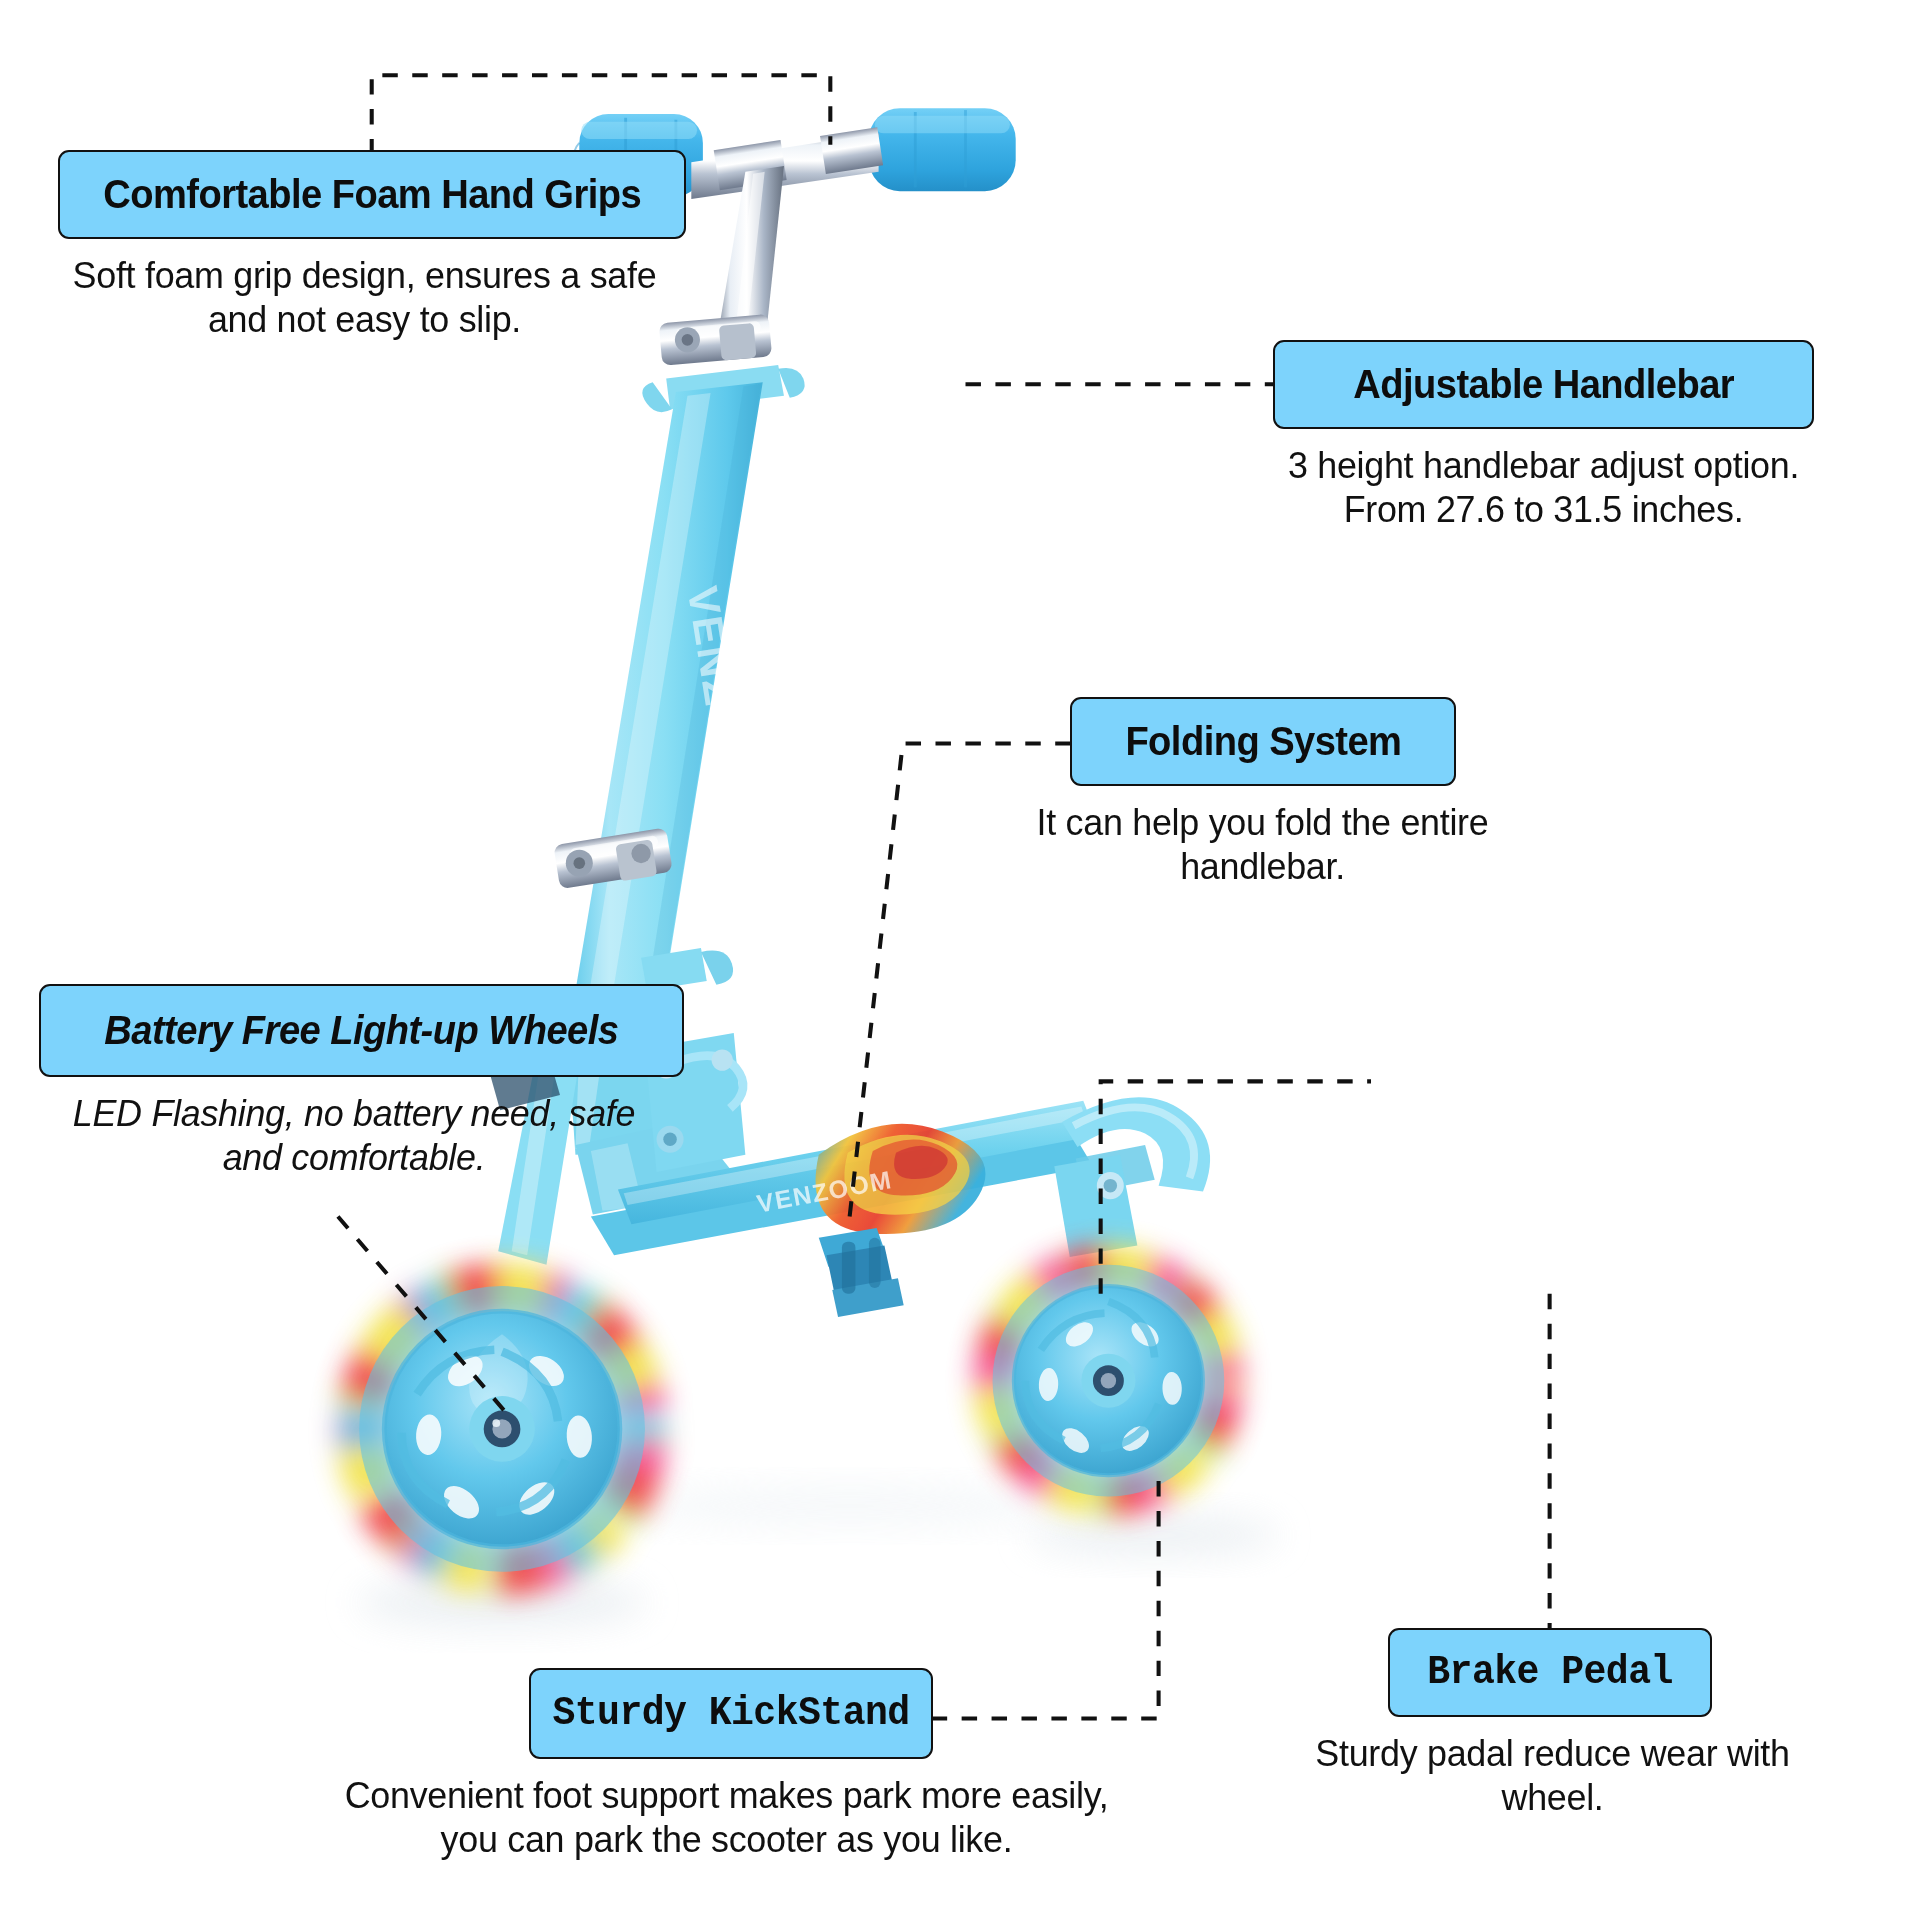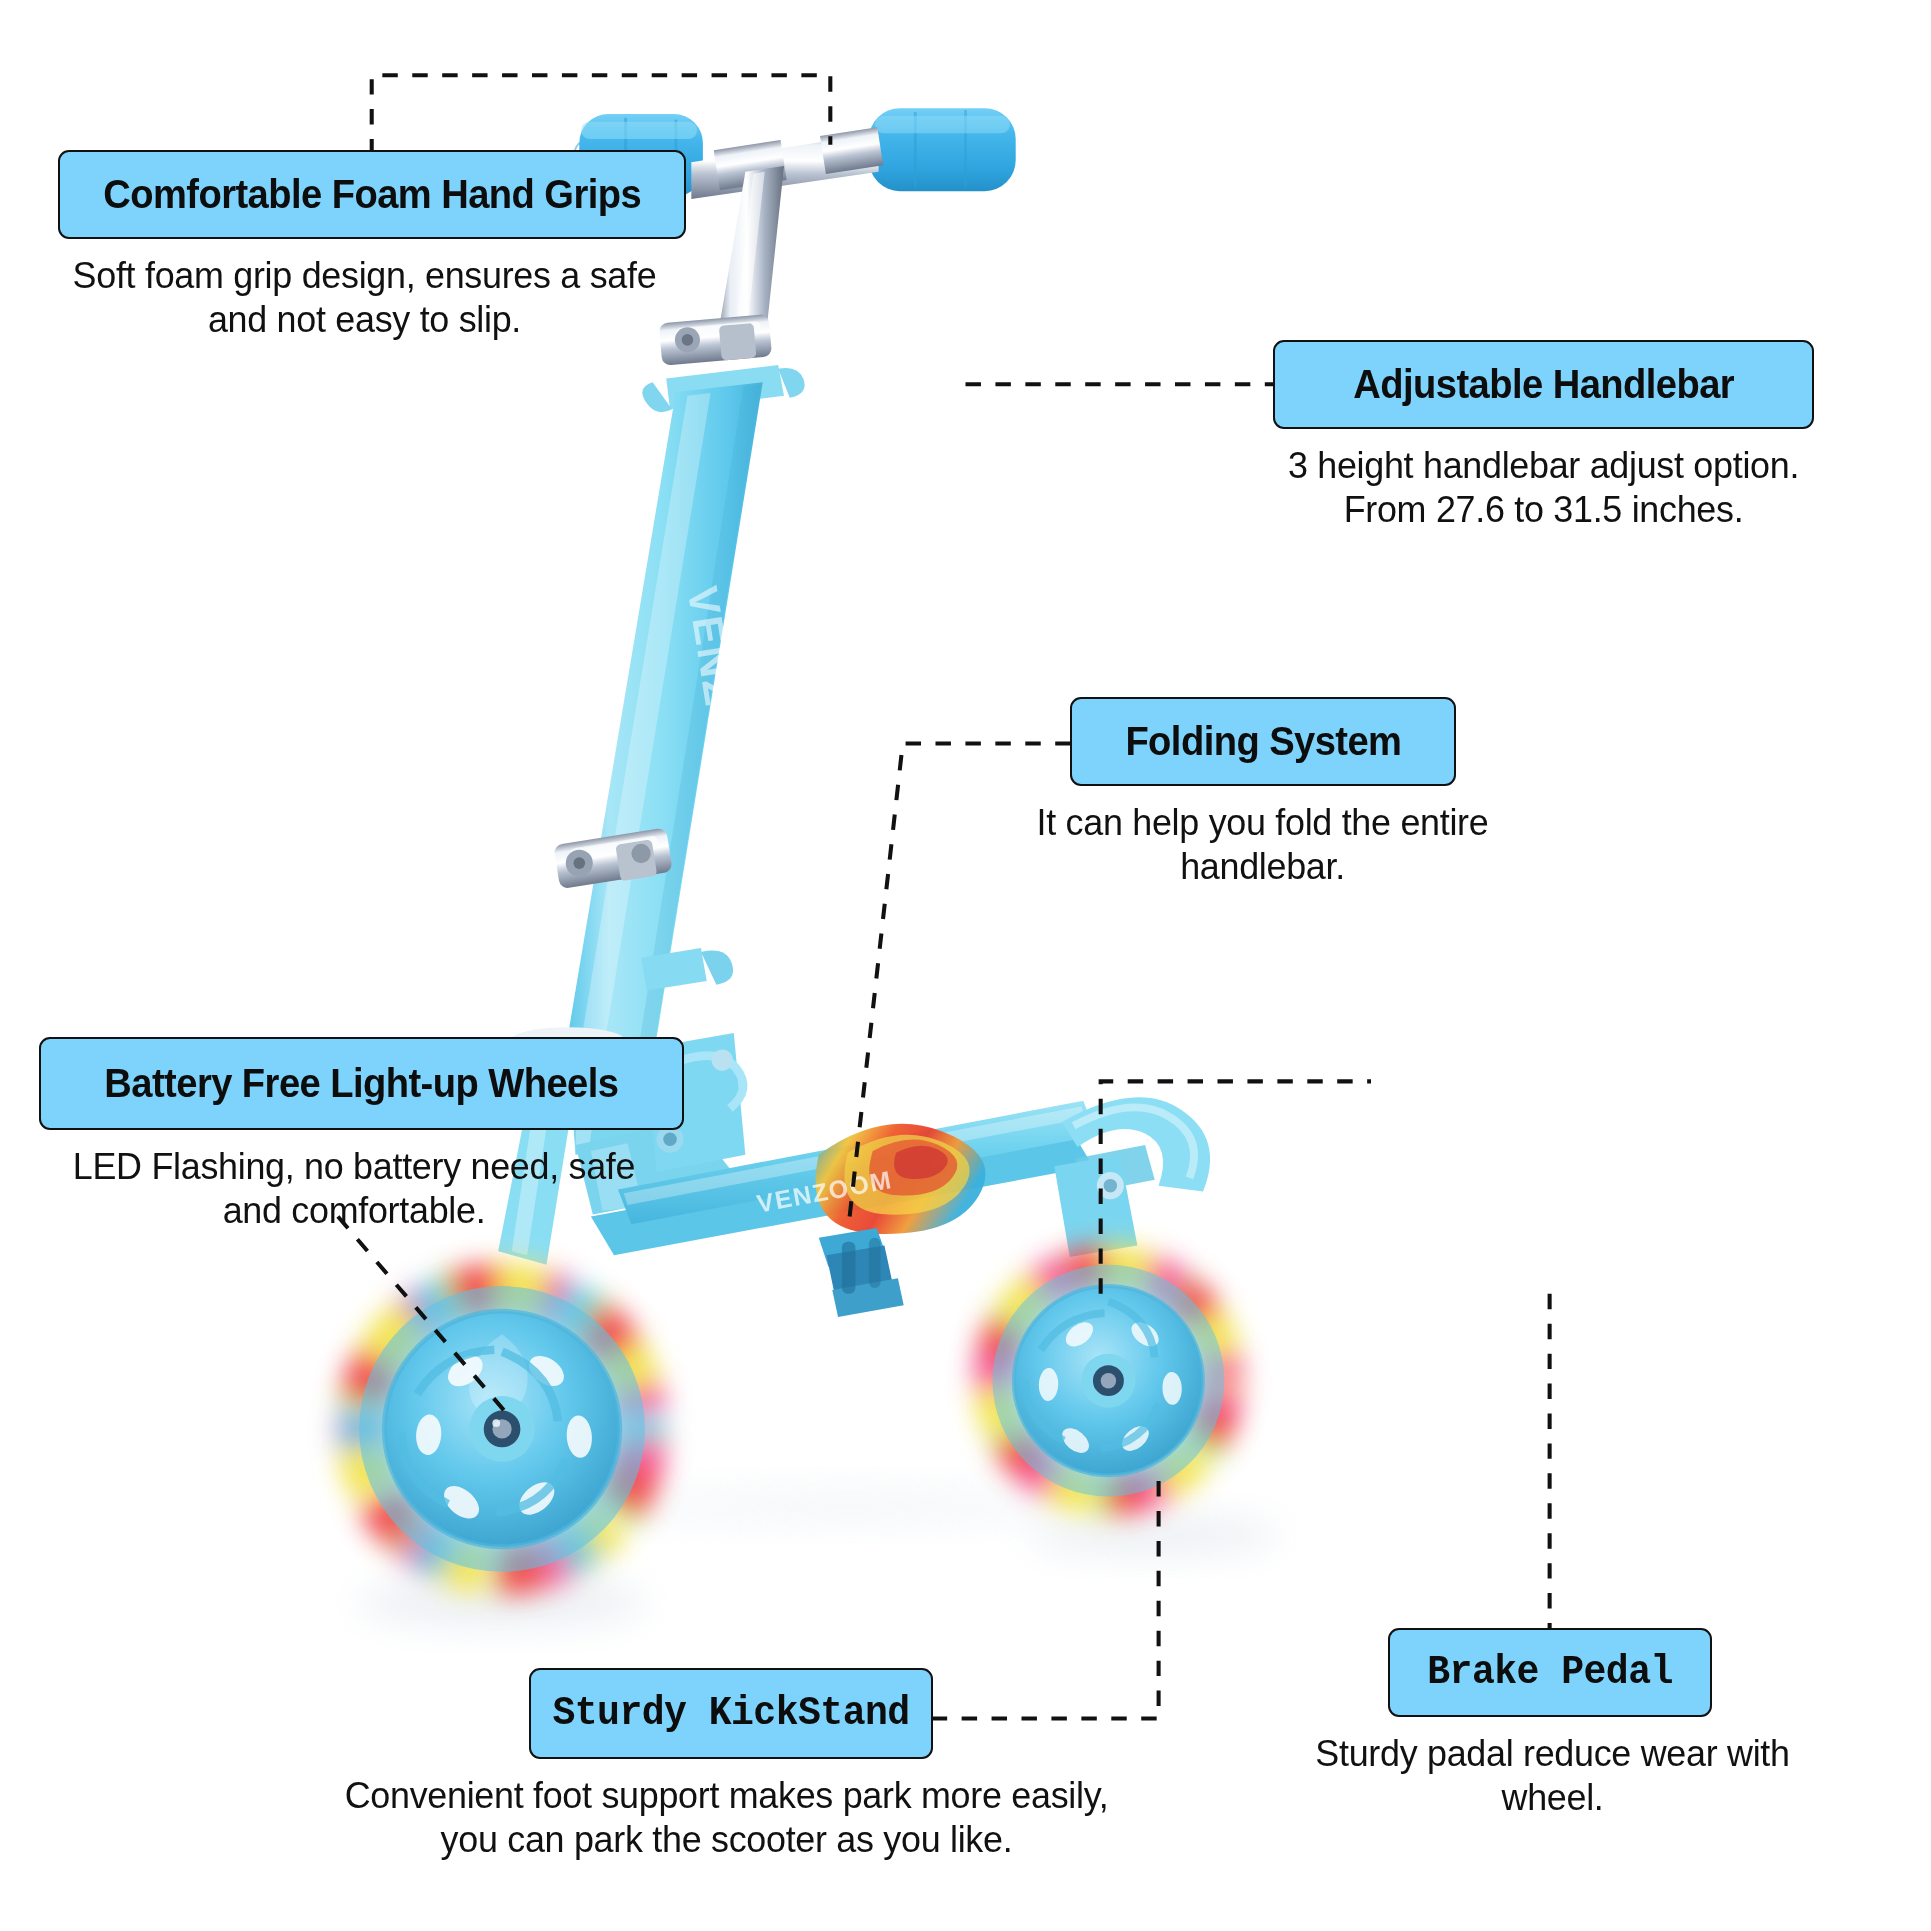--- a/index.html
+++ b/index.html
@@ -324,21 +324,21 @@
     <div class="cdesc" style="width:579px; margin-left:-19.3px;">3 height handlebar adjust option. From 27.6 to 31.5 inches.</div>
   </div>
 
   <div class="callout" style="left:1070px; top:697px; width:386px;">
     <div class="cbox" style="height:89px;">
       <span class="ctitle">Folding System</span>
     </div>
     <div class="cdesc" style="width:579px; margin-left:-97px;">It can help you fold the entire handlebar.</div>
   </div>
 
-  <div class="callout" style="left:39px; top:1037px; width:645px;">
+  <div class="callout" style="left:39px; top:984px; width:645px;font-style:italic;">
     <div class="cbox" style="height:93px;">
       <span class="ctitle">Battery Free Light-up Wheels</span>
     </div>
     <div class="cdesc" style="width:618px; margin-left:5.8px;">LED Flashing, no battery need, safe and comfortable.</div>
   </div>
 
 
   <div class="callout" style="left:529px; top:1668px; width:404px;">
     <div class="cbox" style="height:91px;font-family:Liberation Mono, monospace;">
       <span class="ctitle">Sturdy KickStand</span>

